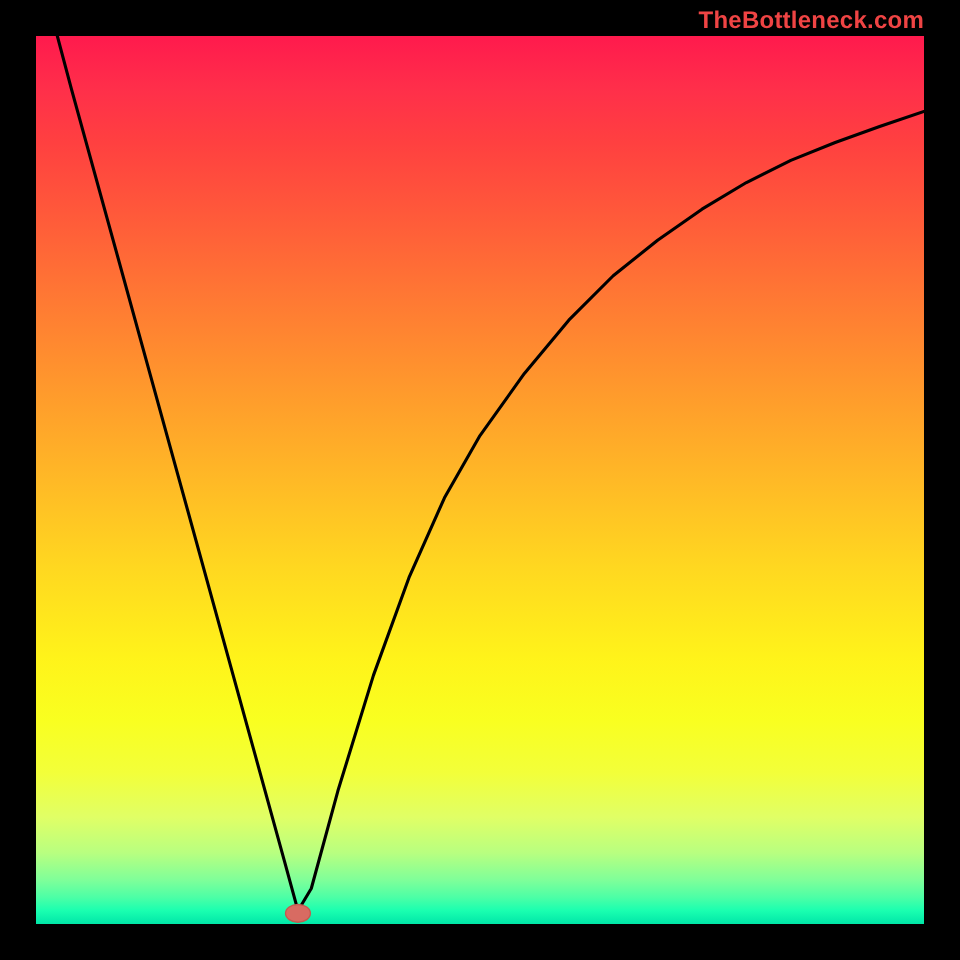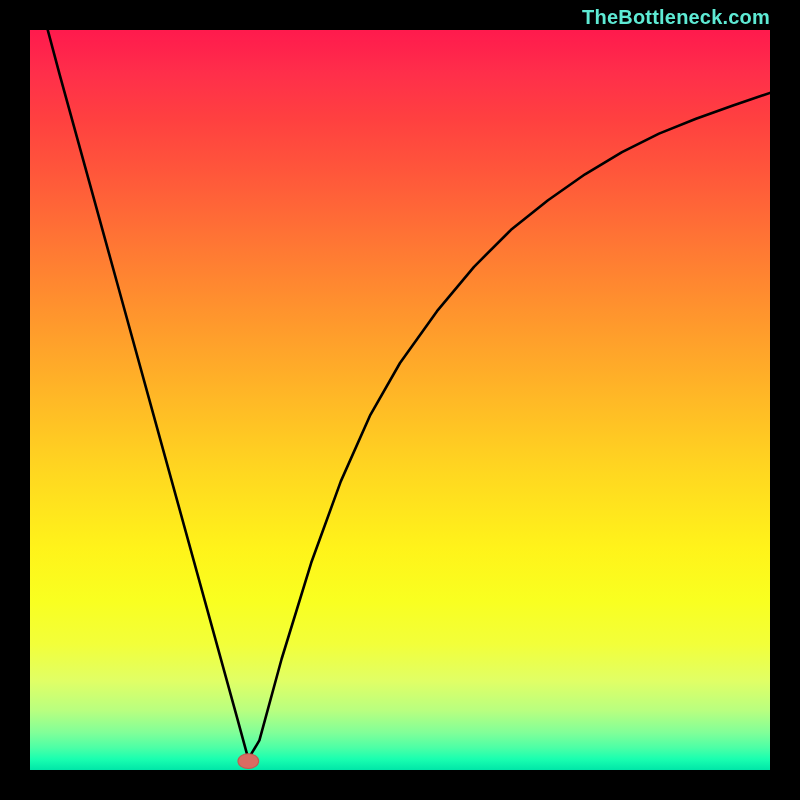--- a/index.html
+++ b/index.html
@@ -57,21 +57,21 @@
     position: absolute;
     top: 0;
     left: 0;
     width: 100%;
     height: 100%;
   }
   .watermark {
     position: absolute;
     top: 6px;
     right: 30px;
-    color: #5eead4;
+    color: #ef4444;
     font-size: 20px;
     font-weight: 600;
     letter-spacing: 0.2px;
     user-select: none;
   }
 </style>
 </head>
 <body>
 
 <div class="frame">

